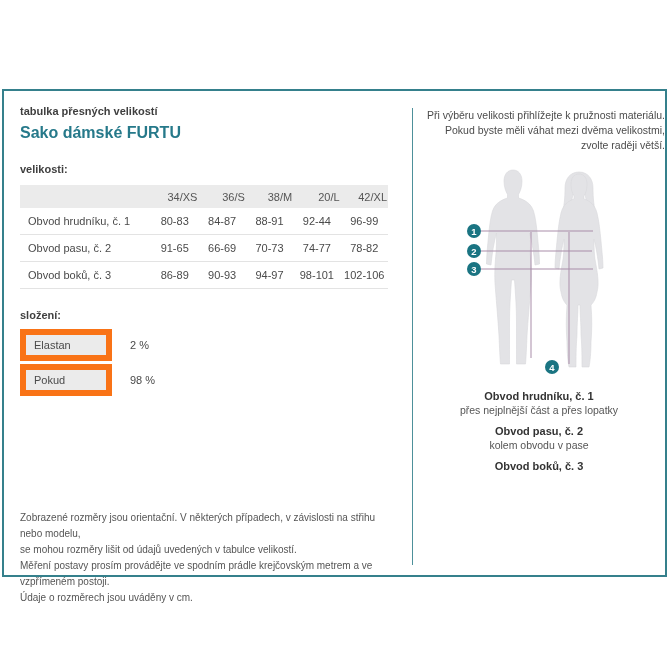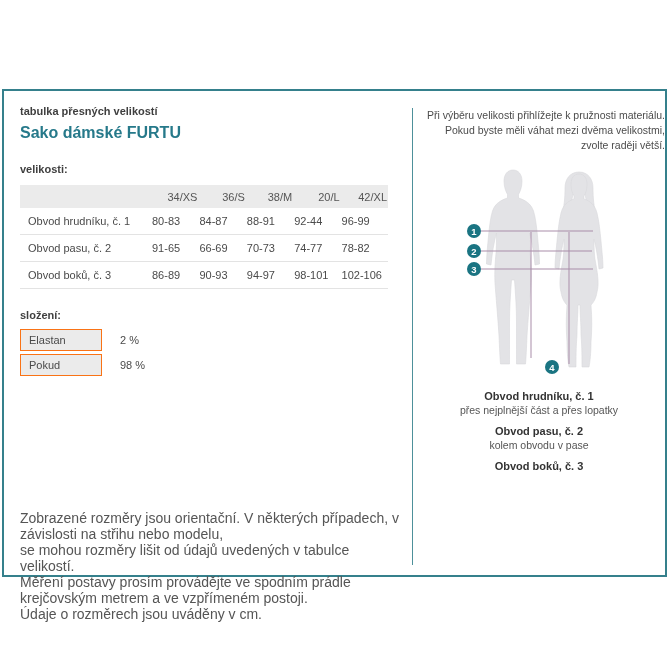--- a/index.html
+++ b/index.html
@@ -10,30 +10,30 @@
   
   .eyebrow{position:absolute;left:20px;top:105px;font-size:11px;font-weight:bold;color:#3f3f3f;}
   .title{position:absolute;left:20px;top:124px;font-size:16px;font-weight:bold;color:#26798a;}
   .sec-label{position:absolute;font-size:11px;font-weight:bold;color:#3f3f3f;}
   .sizes-label{left:20px;top:163px;}
   .comp-label{left:20px;top:309px;}
 
   table.size{position:absolute;left:20px;top:185px;width:368px;border-collapse:collapse;font-size:11px;color:#4a4a4a;table-layout:fixed;}
   table.size th{background:#ebebeb;font-weight:normal;color:#555;height:21px;text-align:right;}
   table.size th.lbl{width:122px;}
-  table.size td{height:24px;text-align:left;border-bottom:1px solid #e3e3e3;}
+  table.size td{height:24px;text-align:center;border-bottom:1px solid #e3e3e3;}
   table.size td.lbl{text-align:left;padding-left:8px;}
   table.size th.lbl{text-align:left;padding-left:8px;}
 
   .comp{position:absolute;left:20px;top:329px;font-size:11px;color:#4a4a4a;}
   .comp-row{display:flex;align-items:center;margin-bottom:3px;}
-  .comp-mat{width:72px;background:#ebebeb;border:1px solid #f97316;padding:4px 0 4px 8px;}
+  .comp-mat{width:72px;background:#ebebeb;border:6px solid #f97316;padding:4px 0 4px 8px;}
   .comp-val{padding-left:18px;}
 
-  .disclaimer{position:absolute;left:20px;top:510px;width:380px;font-size:14px;line-height:16px;color:#555;white-space:pre-line;}
+  .disclaimer{position:absolute;left:20px;top:510px;width:380px;font-size:10px;line-height:16px;color:#555;white-space:pre-line;}
 
   
   .advice{position:absolute;left:413px;top:108px;width:252px;text-align:right;font-size:10.5px;line-height:15px;color:#4c4c4c;white-space:pre-line;}
   .diagram{position:absolute;left:455px;top:164px;}
   .measure-list{position:absolute;left:413px;top:390px;width:252px;text-align:center;color:#555;}
   .measure-item{margin-bottom:9px;}
   .measure-title{font-size:11px;font-weight:bold;color:#333;margin-bottom:2px;}
   .measure-desc{font-size:10.5px;}
 </style>
 </head>

